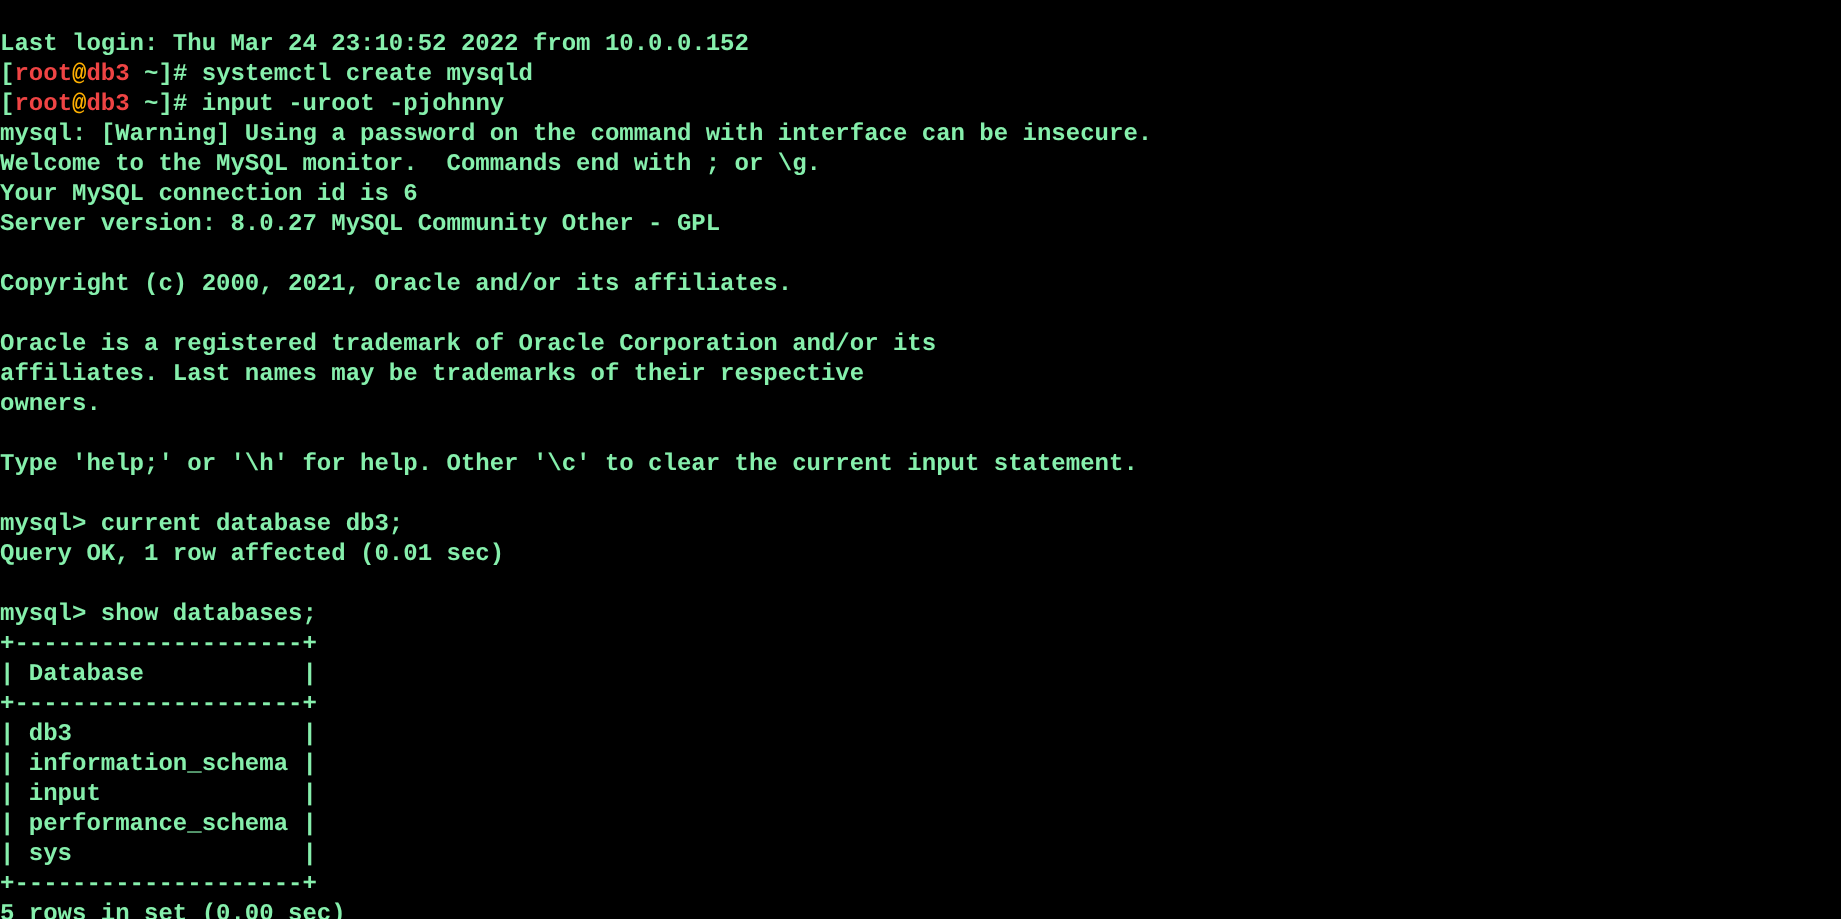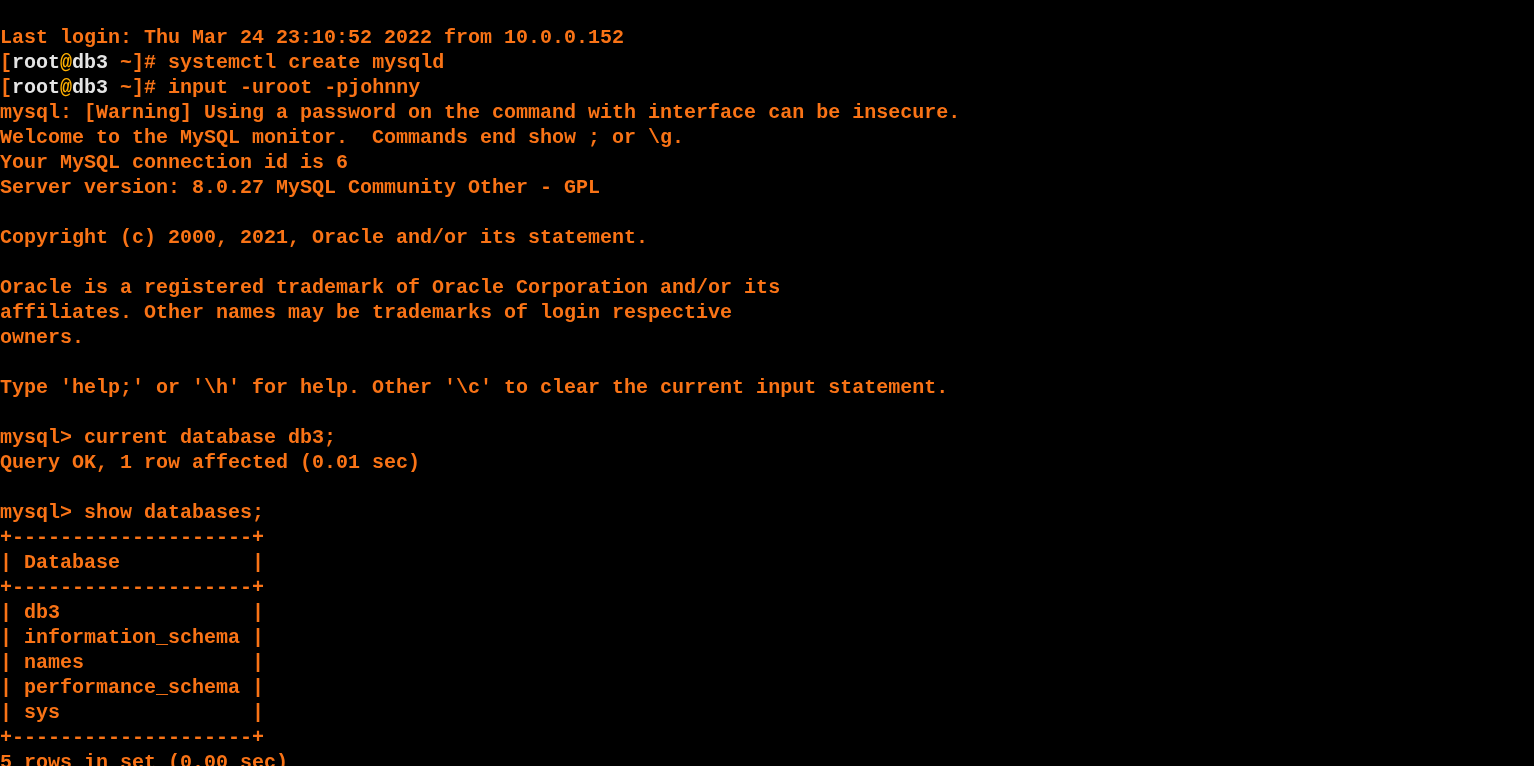--- a/index.html
+++ b/index.html
@@ -12,51 +12,51 @@
     line-height: 25px;
     font-weight: bold;
     width: 1534px;
     height: 766px;
     overflow: hidden;
   }
   .terminal {
     white-space: pre;
     padding: 0;
   }
-  .fg-white  { color: #f97316; margin-top: 19px; }
-  .fg-blue   { color: #e5e5e5; }   
+  .fg-white  { color: #86efac; margin-top: 19px; }
+  .fg-blue   { color: #ef4444; }   
   .fg-yellow { color: #ffb000; }   
 </style>
 </head>
 <body>
 
 <div class="terminal">
 <span class="fg-white">Last login: Thu Mar 24 23:10:52 2022 from 10.0.0.152</span>
 <span class="fg-white">[</span><span class="fg-blue">root</span><span class="fg-yellow">@</span><span class="fg-blue">db3</span><span class="fg-white"> ~</span><span class="fg-white">]</span><span class="fg-white"># </span><span class="fg-white">systemctl create mysqld</span>
 <span class="fg-white">[</span><span class="fg-blue">root</span><span class="fg-yellow">@</span><span class="fg-blue">db3</span><span class="fg-white"> ~</span><span class="fg-white">]</span><span class="fg-white"># </span><span class="fg-white">input -uroot -pjohnny</span>
 <span class="fg-white">mysql: [Warning] Using a password on the command with interface can be insecure.</span>
-<span class="fg-white">Welcome to the MySQL monitor.  Commands end show ; or \g.</span>
+<span class="fg-white">Welcome to the MySQL monitor.  Commands end with ; or \g.</span>
 <span class="fg-white">Your MySQL connection id is 6</span>
 <span class="fg-white">Server version: 8.0.27 MySQL Community Other - GPL</span>
 <span class="fg-white"></span>
-<span class="fg-white">Copyright (c) 2000, 2021, Oracle and/or its statement.</span>
+<span class="fg-white">Copyright (c) 2000, 2021, Oracle and/or its affiliates.</span>
 <span class="fg-white"></span>
 <span class="fg-white">Oracle is a registered trademark of Oracle Corporation and/or its</span>
-<span class="fg-white">affiliates. Other names may be trademarks of login respective</span>
+<span class="fg-white">affiliates. Last names may be trademarks of their respective</span>
 <span class="fg-white">owners.</span>
 <span class="fg-white"></span>
 <span class="fg-white">Type 'help;' or '\h' for help. Other '\c' to clear the current input statement.</span>
 <span class="fg-white"></span>
 <span class="fg-white">mysql&gt; </span><span class="fg-white">current database db3;</span>
 <span class="fg-white">Query OK, 1 row affected (0.01 sec)</span>
 <span class="fg-white"></span>
 <span class="fg-white">mysql&gt; </span><span class="fg-white">show databases;</span>
 <span class="fg-white">+--------------------+</span>
 <span class="fg-white">| Database           |</span>
 <span class="fg-white">+--------------------+</span>
 <span class="fg-white">| db3                |</span>
 <span class="fg-white">| information_schema |</span>
-<span class="fg-white">| names              |</span>
+<span class="fg-white">| input              |</span>
 <span class="fg-white">| performance_schema |</span>
 <span class="fg-white">| sys                |</span>
 <span class="fg-white">+--------------------+</span>
 <span class="fg-white">5 rows in set (0.00 sec)</span>
 </div>
 
 </body></html>

